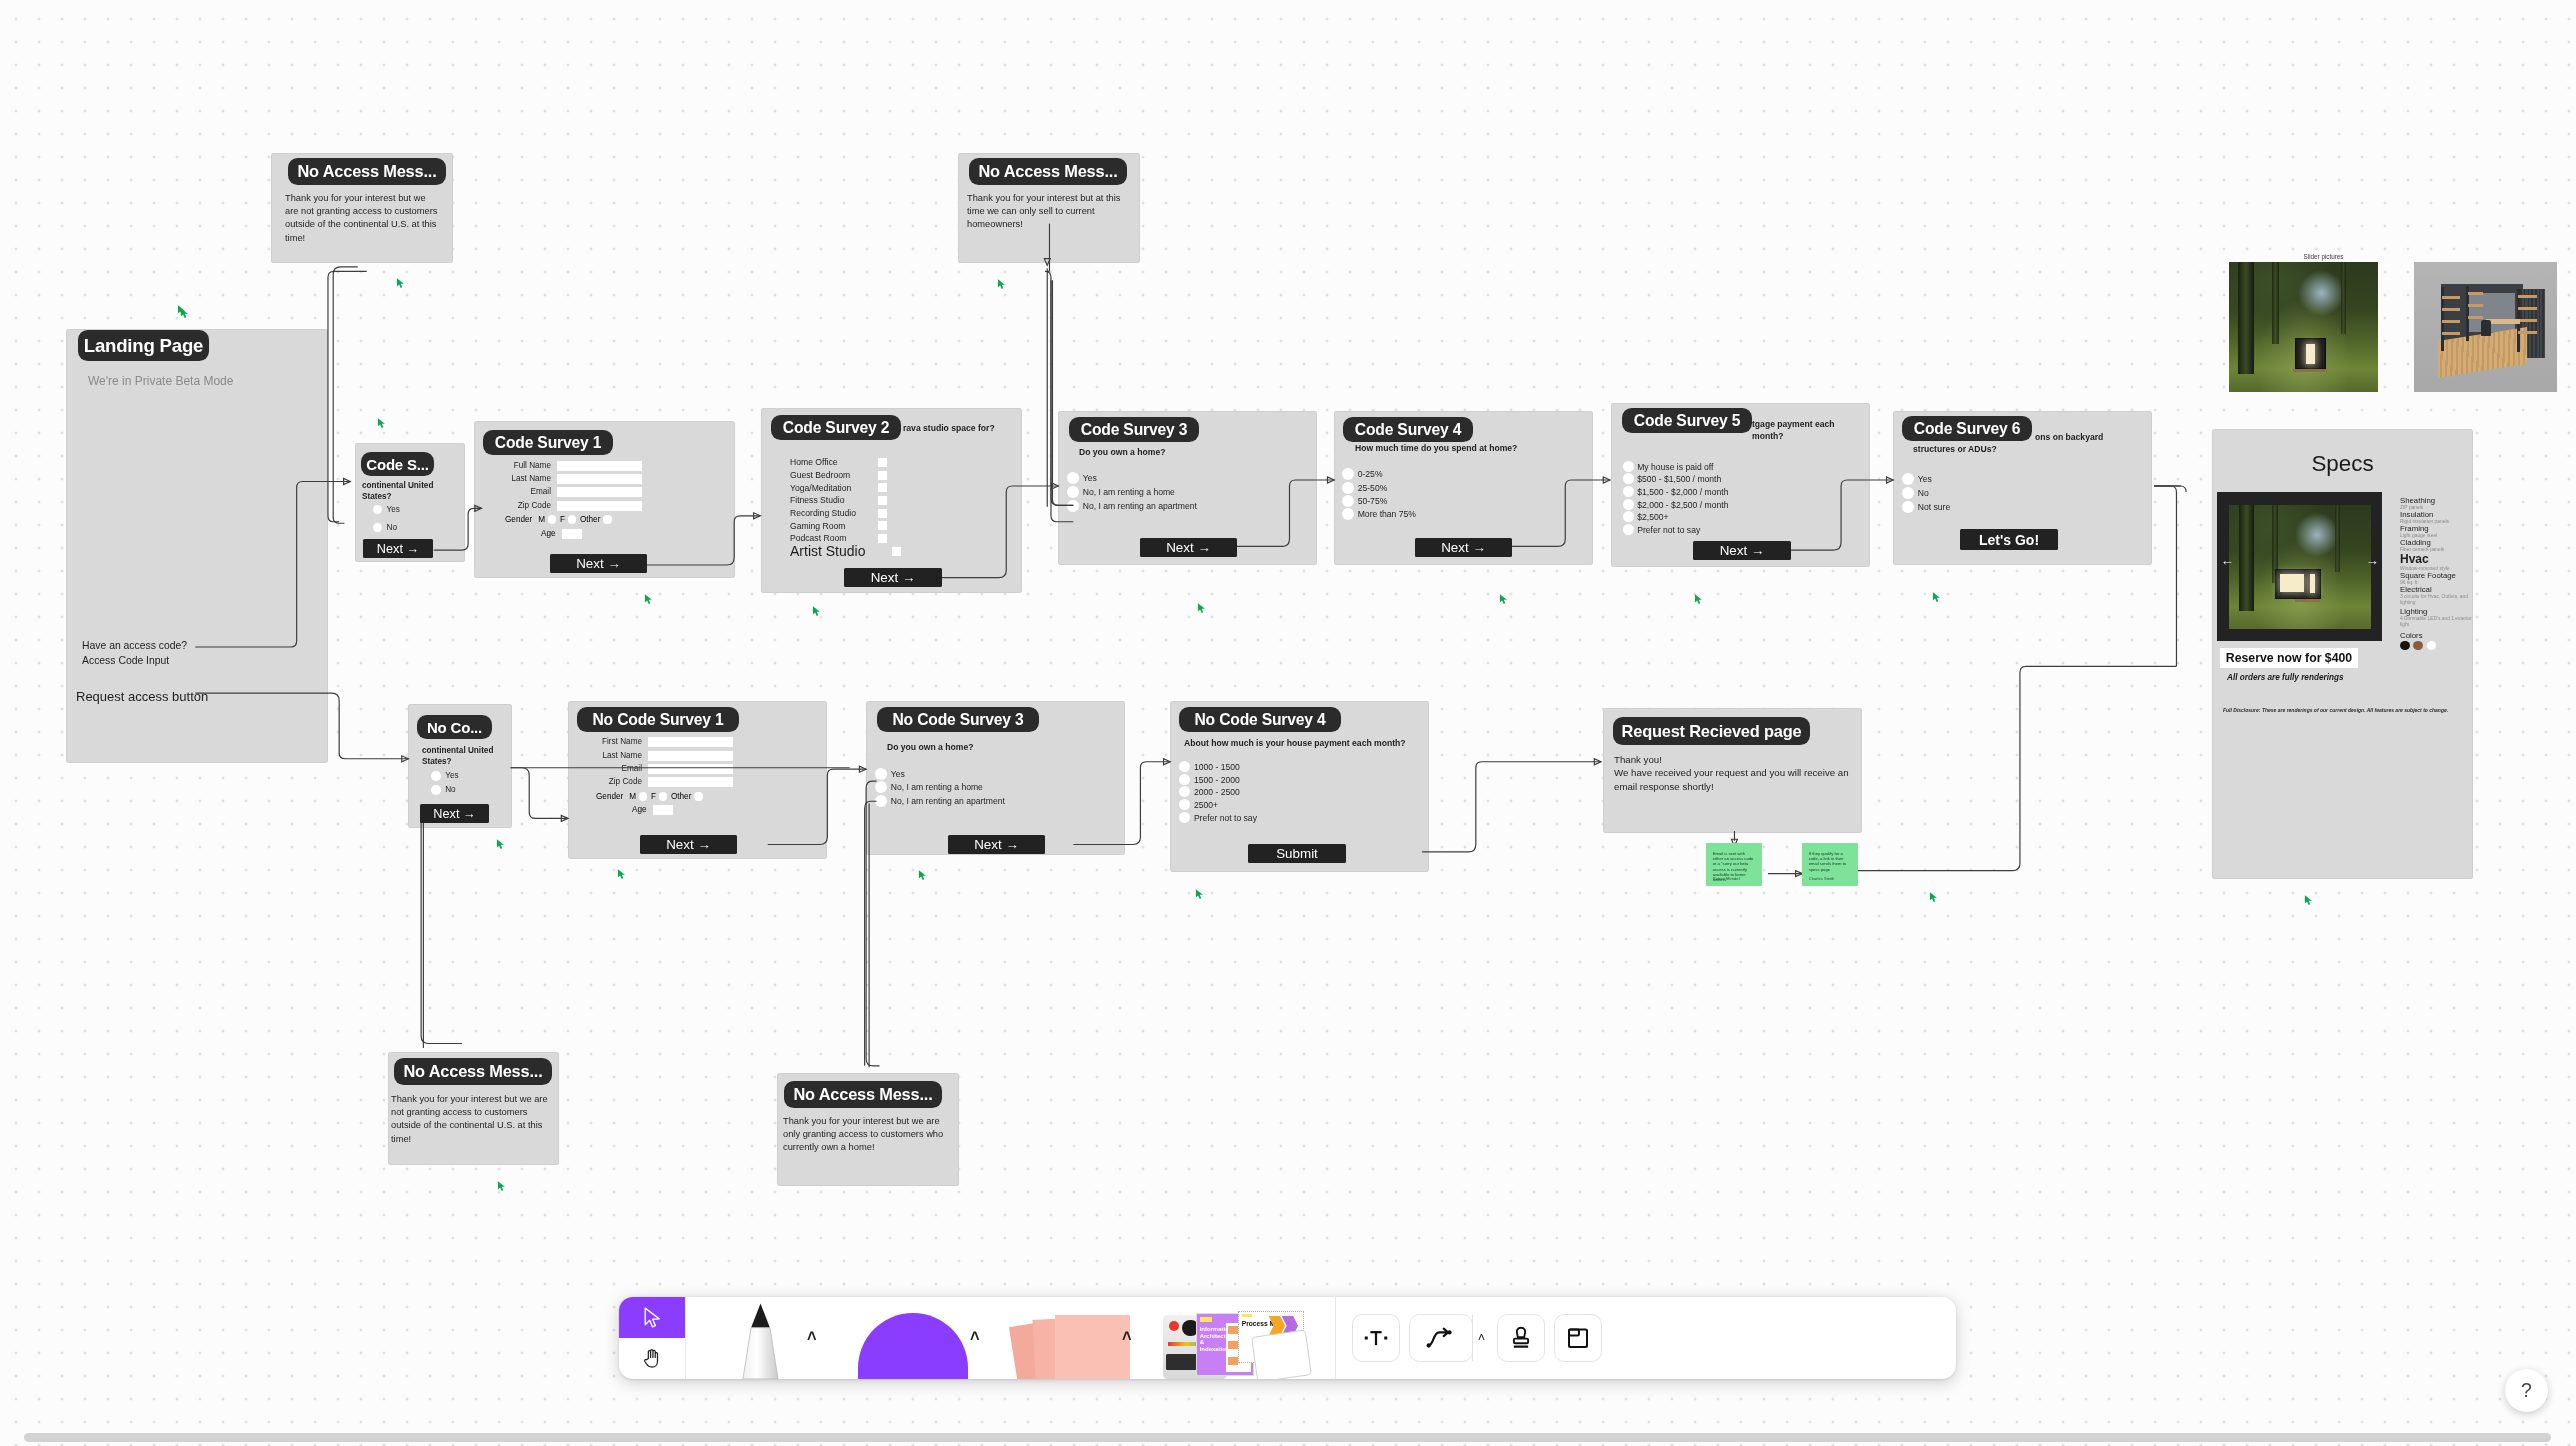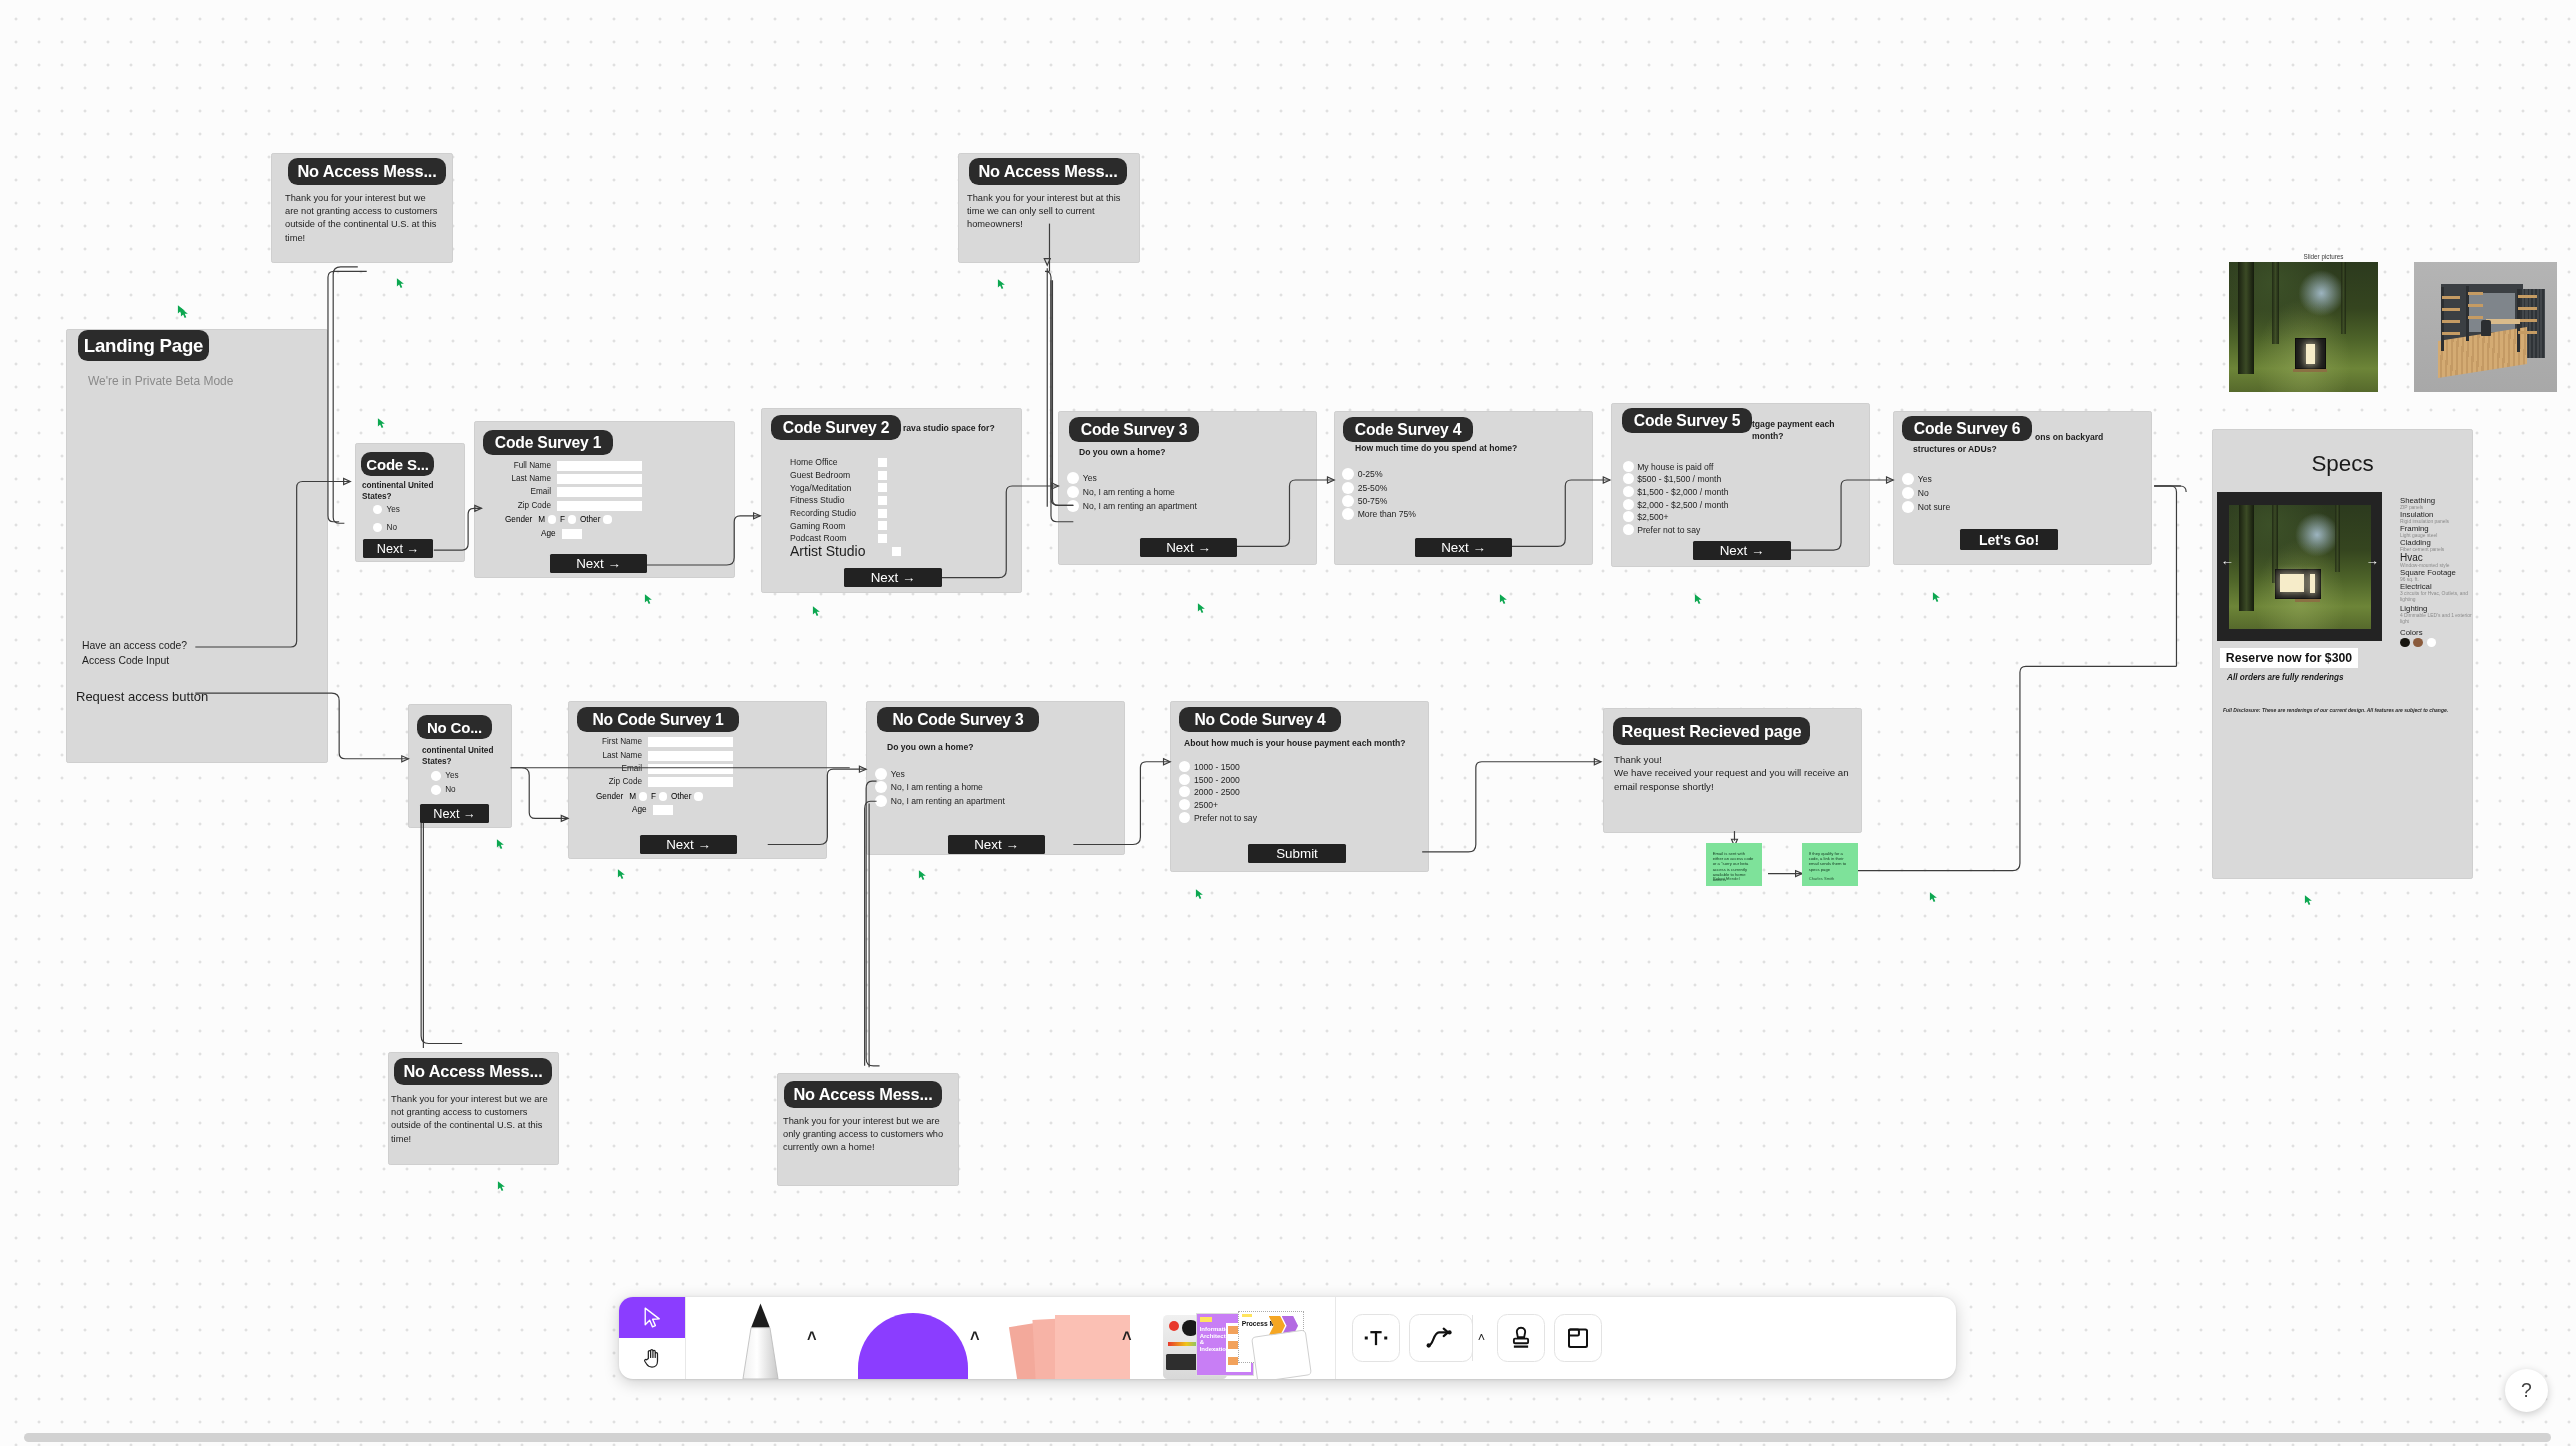--- a/index.html
+++ b/index.html
@@ -561,35 +561,35 @@
     <div class="trunk" style="left:106px;top:0;width:5.2px;height:67px;opacity:.7;"></div>
     <div class="cabin" style="left:46px;top:64px;width:46px;height:30px;"></div>
     <div class="win" style="left:51px;top:69px;width:24px;height:18px;"></div>
     <div class="win" style="left:81px;top:69px;width:5.2px;height:19.4px;"></div>
     <div class="deck" style="left:66px;top:94px;width:25px;height:3px;"></div>
   </div>
   <div style="position:absolute;left:2219px;top:553px;width:16.4px;text-align:center;color:#fff;font-size:13.4px;z-index:5;">←</div>
   <div style="position:absolute;left:2364px;top:553px;width:16.4px;text-align:center;color:#fff;font-size:13.4px;z-index:5;">→</div>
 
   <div style="position:absolute;left:2220px;top:648px;width:138px;height:20px;background:#fff;display:flex;align-items:center;justify-content:center;">
-    <span style="font-weight:700;font-size:12.3px;color:#111;">Reserve now for $300</span>
+    <span style="font-weight:700;font-size:12.3px;color:#111;">Reserve now for $400</span>
   </div>
   <div style="position:absolute;left:2227px;top:673px;width:164px;font-size:8.2px;font-style:italic;font-weight:700;color:#1a1a1a;">All orders are fully renderings</div>
   <div style="position:absolute;left:2223px;top:707px;width:239px;font-size:5px;font-style:italic;font-weight:700;color:#2a2a2a;">Full Disclosure: These are renderings of our current design. All features are subject to change.</div>
 
   <div style="position:absolute;left:2400px;top:496px;width:72px;">
     <div class="spec-name" style="font-size:7.8px;">Sheathing</div>
     <div class="spec-val" style="font-size:4.9px;">ZIP panels</div>
     <div class="spec-name" style="font-size:7.8px;">Insulation</div>
     <div class="spec-val" style="font-size:4.9px;">Rigid insulation panels</div>
     <div class="spec-name" style="font-size:7.8px;">Framing</div>
     <div class="spec-val" style="font-size:4.9px;">Light gauge steel</div>
     <div class="spec-name" style="font-size:7.8px;">Cladding</div>
     <div class="spec-val" style="font-size:4.9px;">Fiber cement panels</div>
-    <div class="spec-name" style="font-size:10px;">Hvac</div>
+    <div class="spec-name" style="font-size:12px;font-weight:bold;">Hvac</div>
     <div class="spec-val" style="font-size:4.9px;">Window-mounted style</div>
     <div class="spec-name" style="font-size:7.8px;">Square Footage</div>
     <div class="spec-val" style="font-size:4.9px;">96 sq. ft.</div>
     <div class="spec-name" style="font-size:7.8px;">Electrical</div>
     <div class="spec-val" style="font-size:4.9px;line-height:1.3;">3 circuits for Hvac, Outlets, and lighting</div>
     <div class="spec-name" style="font-size:7.8px;">Lighting</div>
     <div class="spec-val" style="font-size:4.9px;line-height:1.3;">4 Dimmable LED's and 1 exterior light</div>
     <div class="spec-name" style="font-size:7.8px;margin-top:2.2px;">Colors</div>
     <div style="display:flex;gap:3.7px;margin-top:1.5px;">
       <span class="swatch" style="background:#17150f;"></span>

